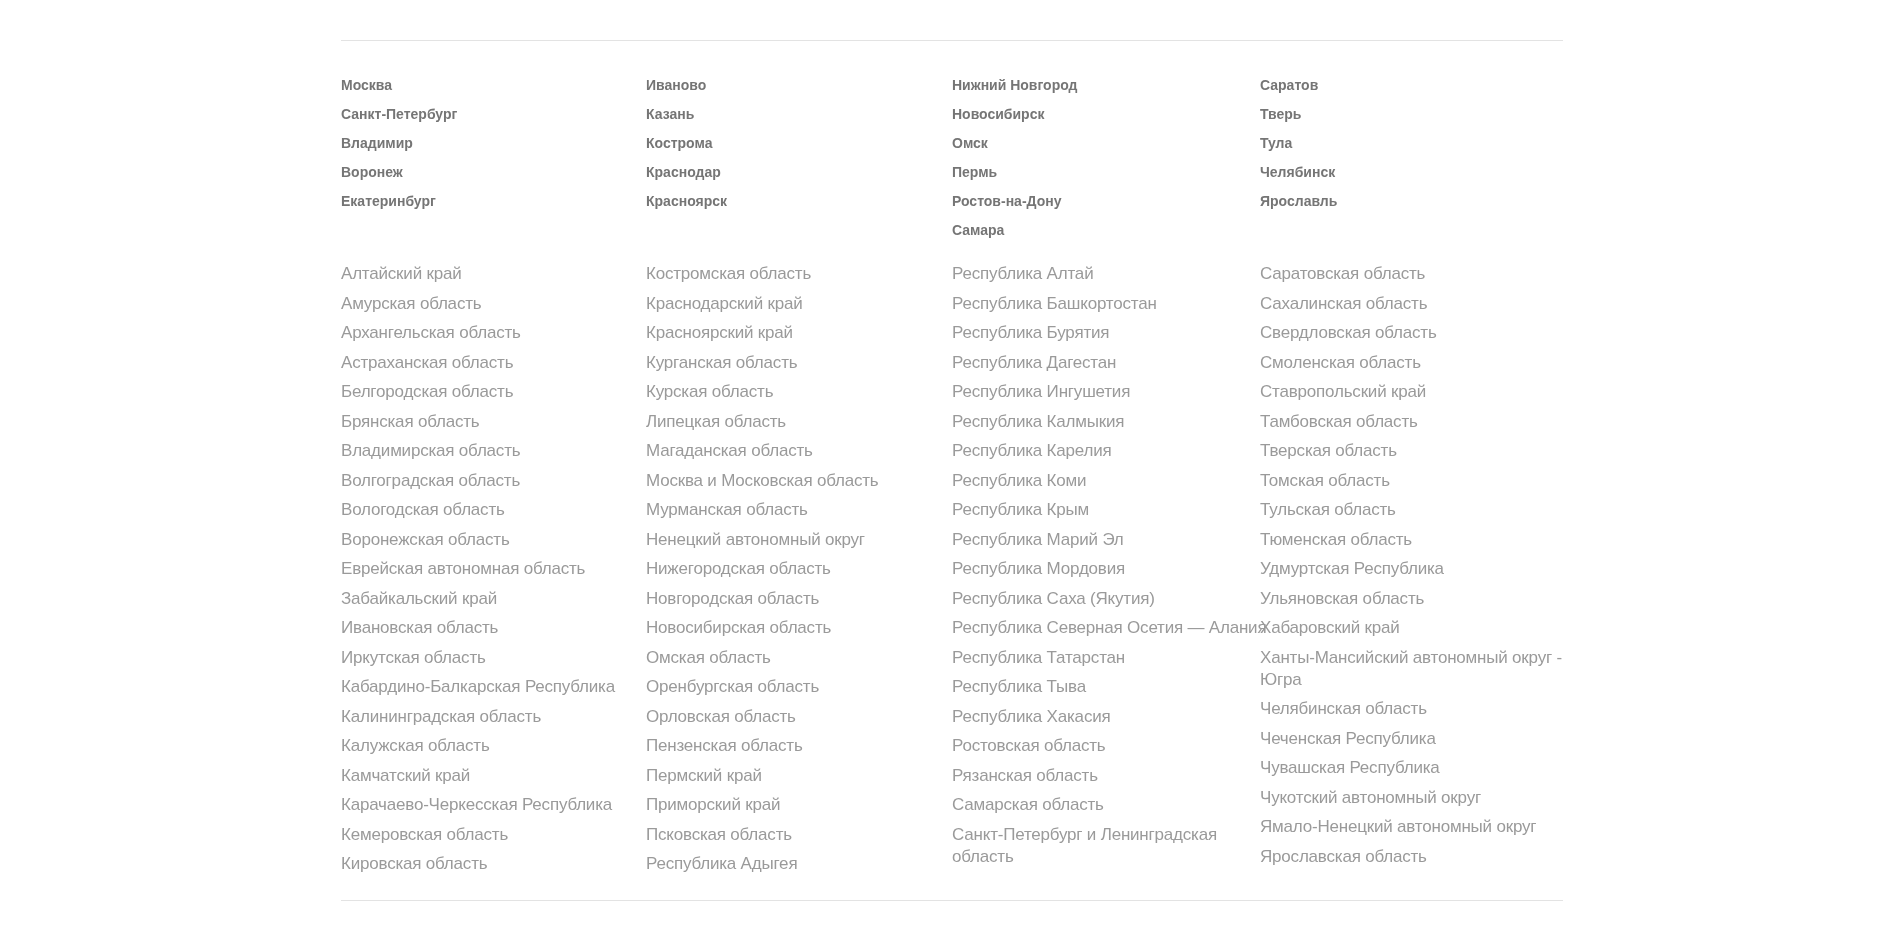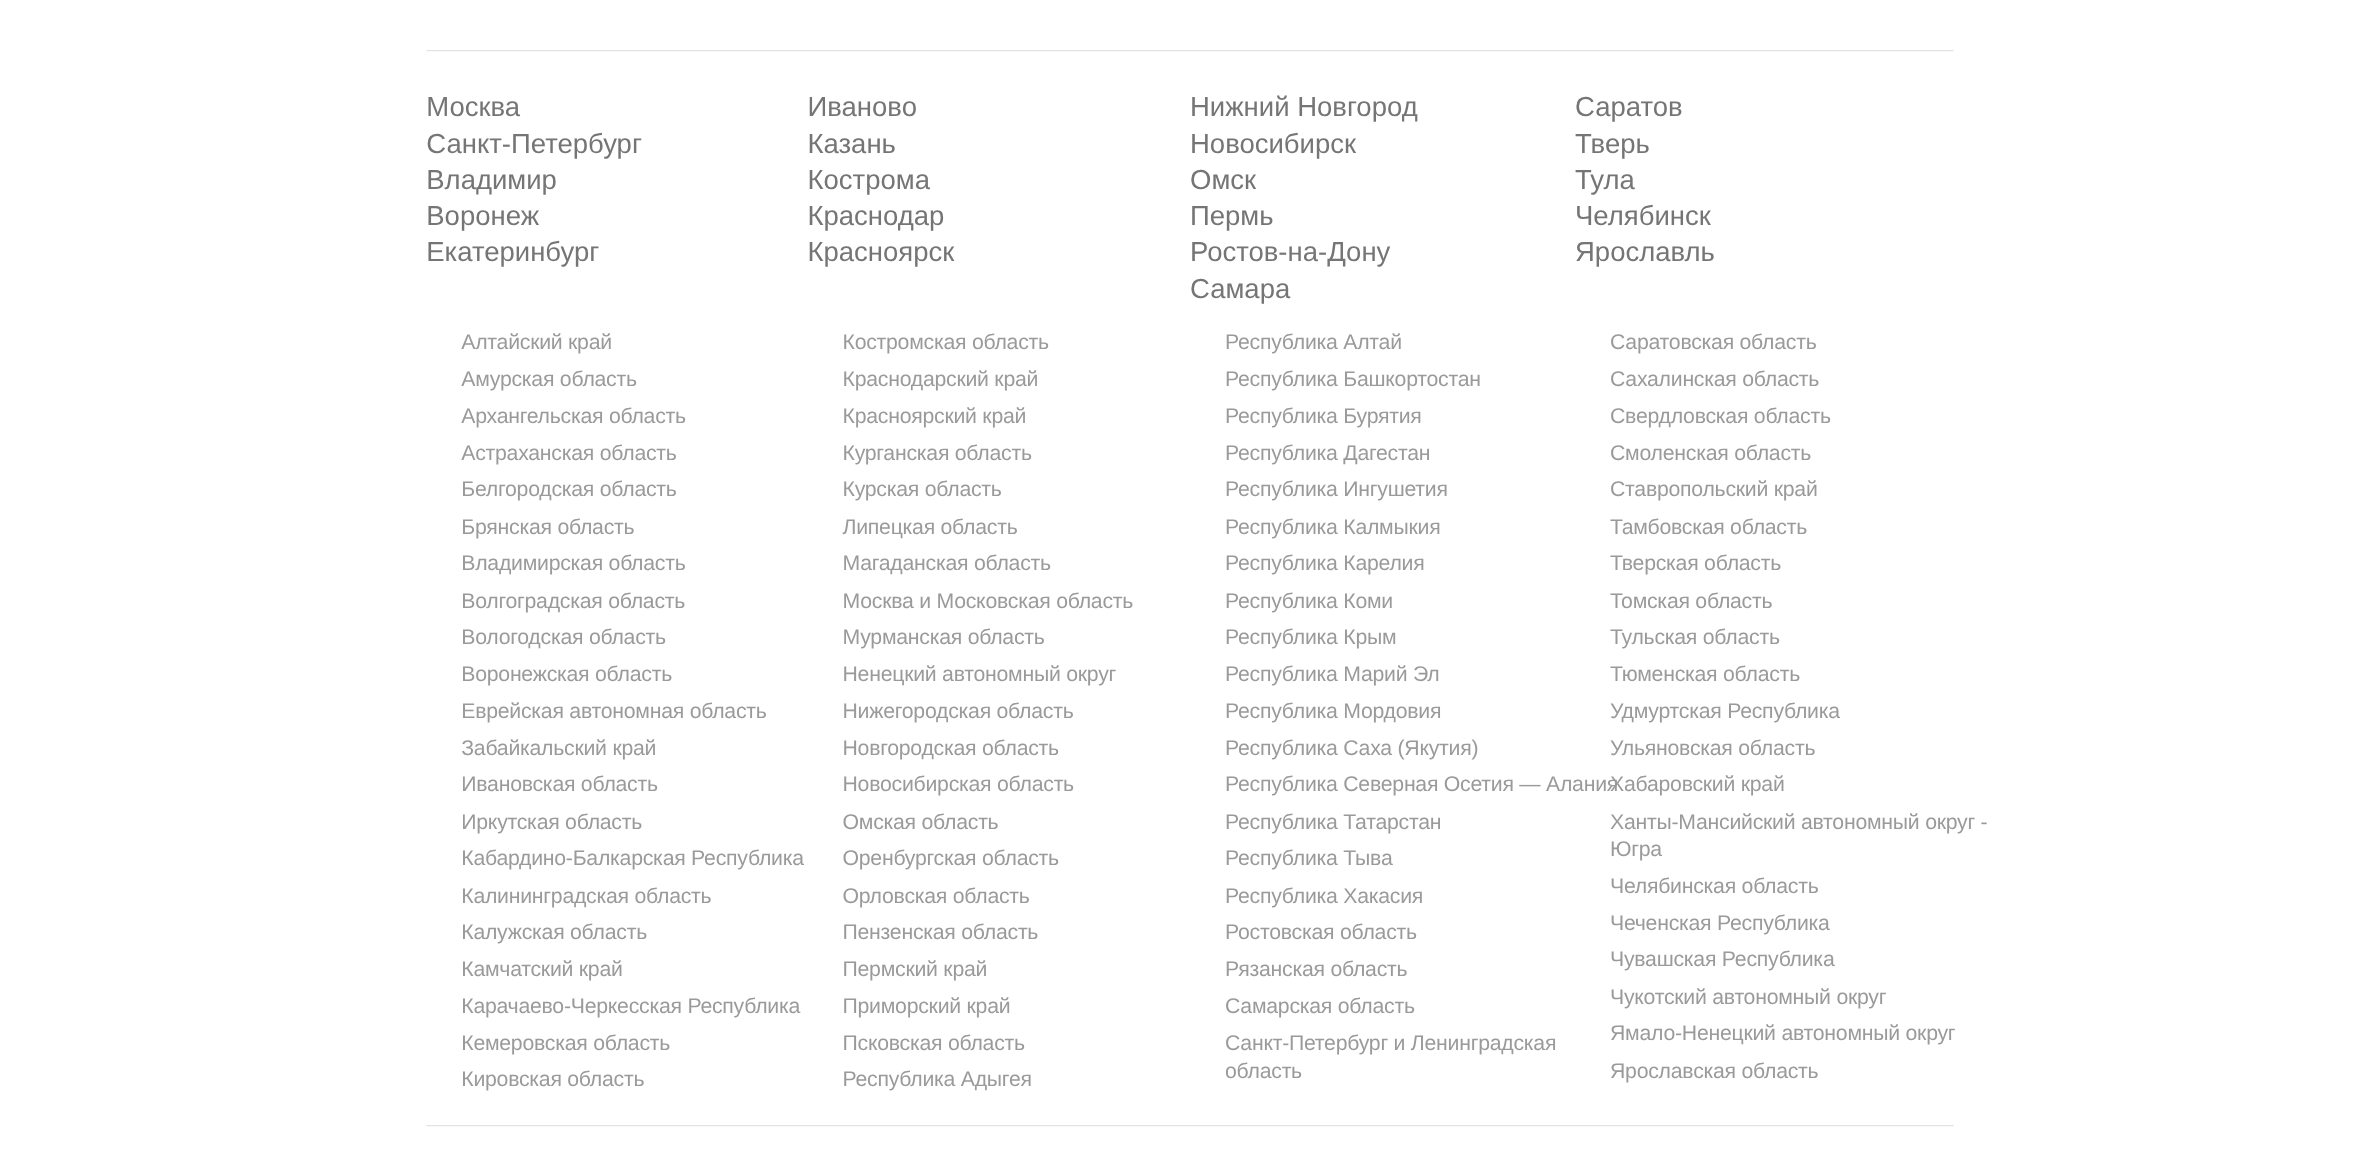--- a/index.html
+++ b/index.html
@@ -26,26 +26,26 @@
     margin: 0;
     height: 0;
   }
   .top-divider { margin-top: 40px; }
   .bottom-divider { margin-top: 17px; }
   .grid {
     display: grid;
     grid-template-columns: 305px 306px 308px 1fr;
   }
   .cities-grid { margin-top: 30px; }
-  .regions-grid { margin-top: 18px; margin-left: 28px; }
+  .regions-grid { margin-top: 18px; }
   .col { min-width: 0; }
   .city-link {
     display: block;
-    font-size: 22px;
-    font-weight: normal;
+    font-size: 14px;
+    font-weight: bold;
     line-height: 29px;
     color: #757575;
     text-decoration: none;
     white-space: pre;
     cursor: pointer;
   }
   .region-link {
     display: block;
     font-size: 17px;
     line-height: 22px;

